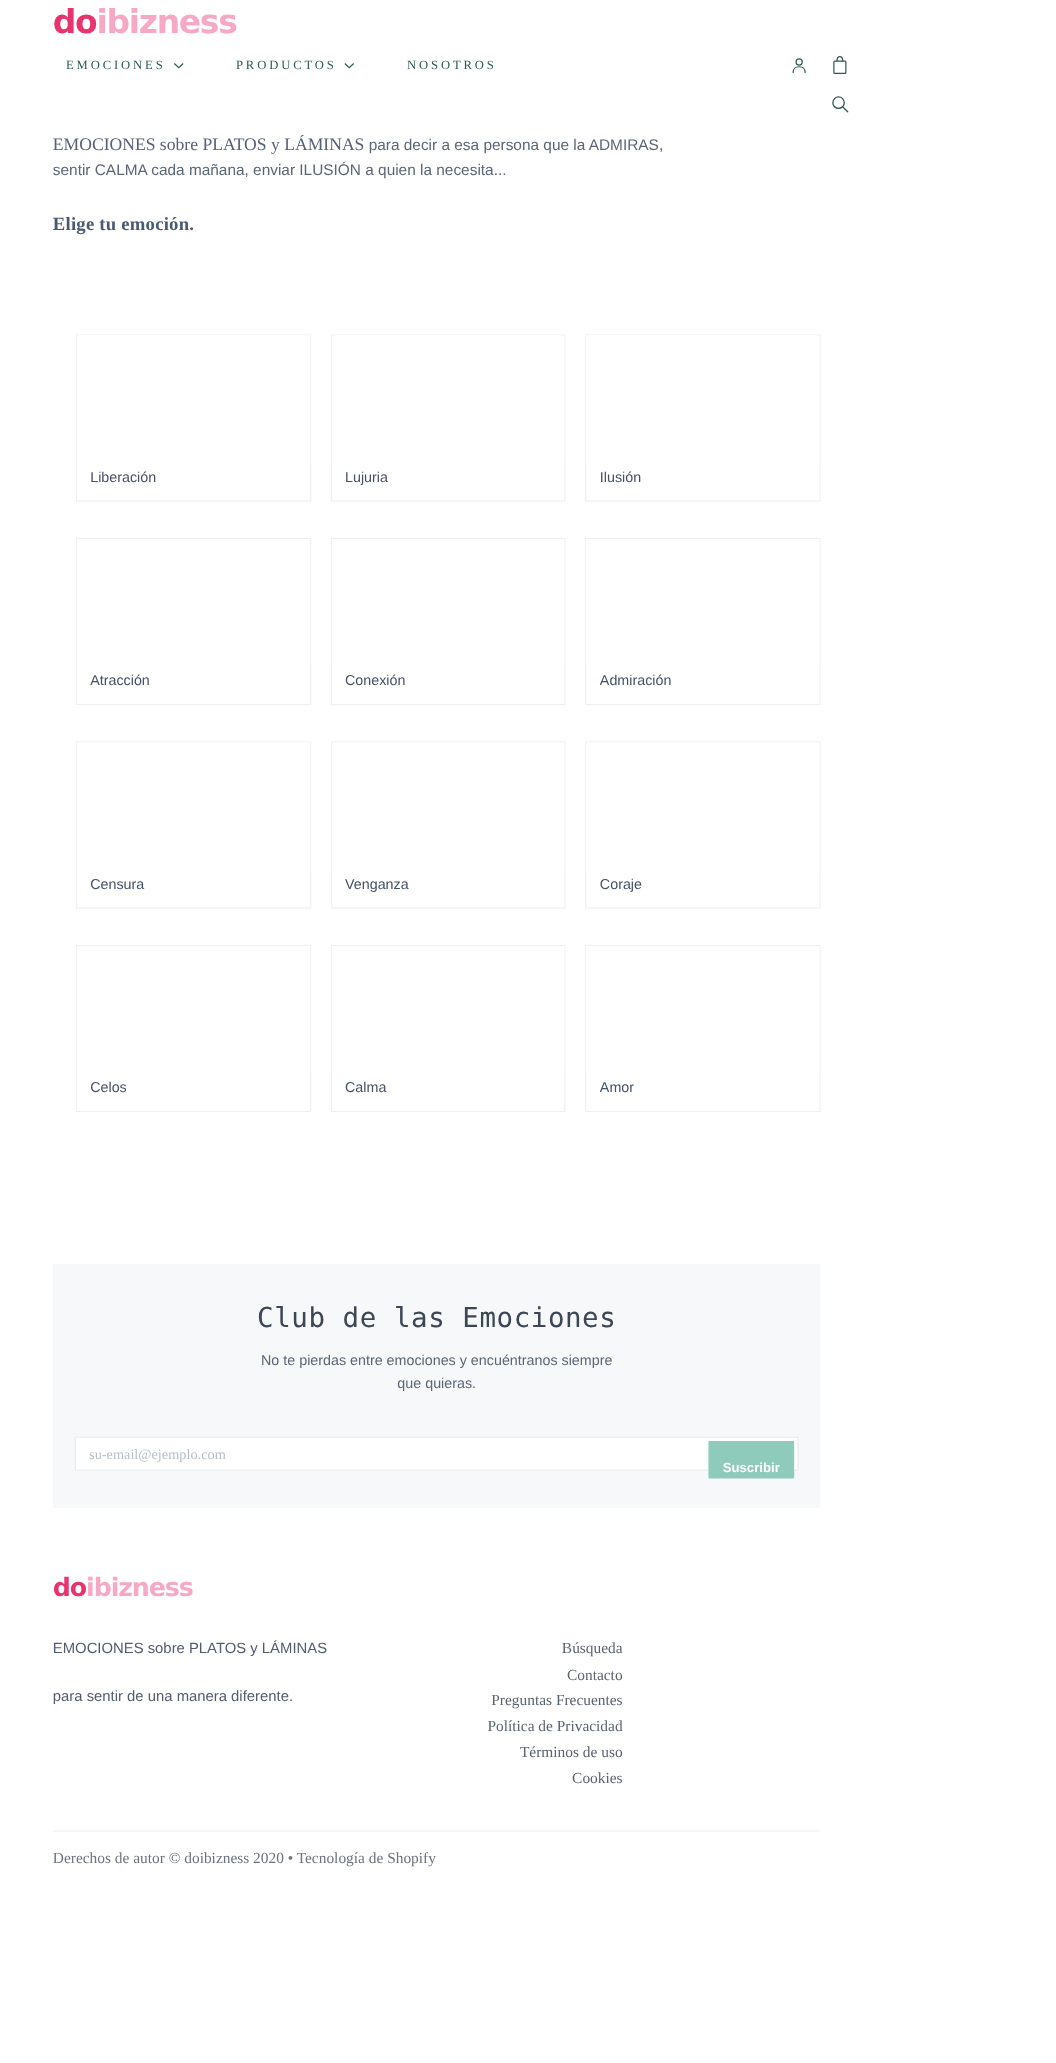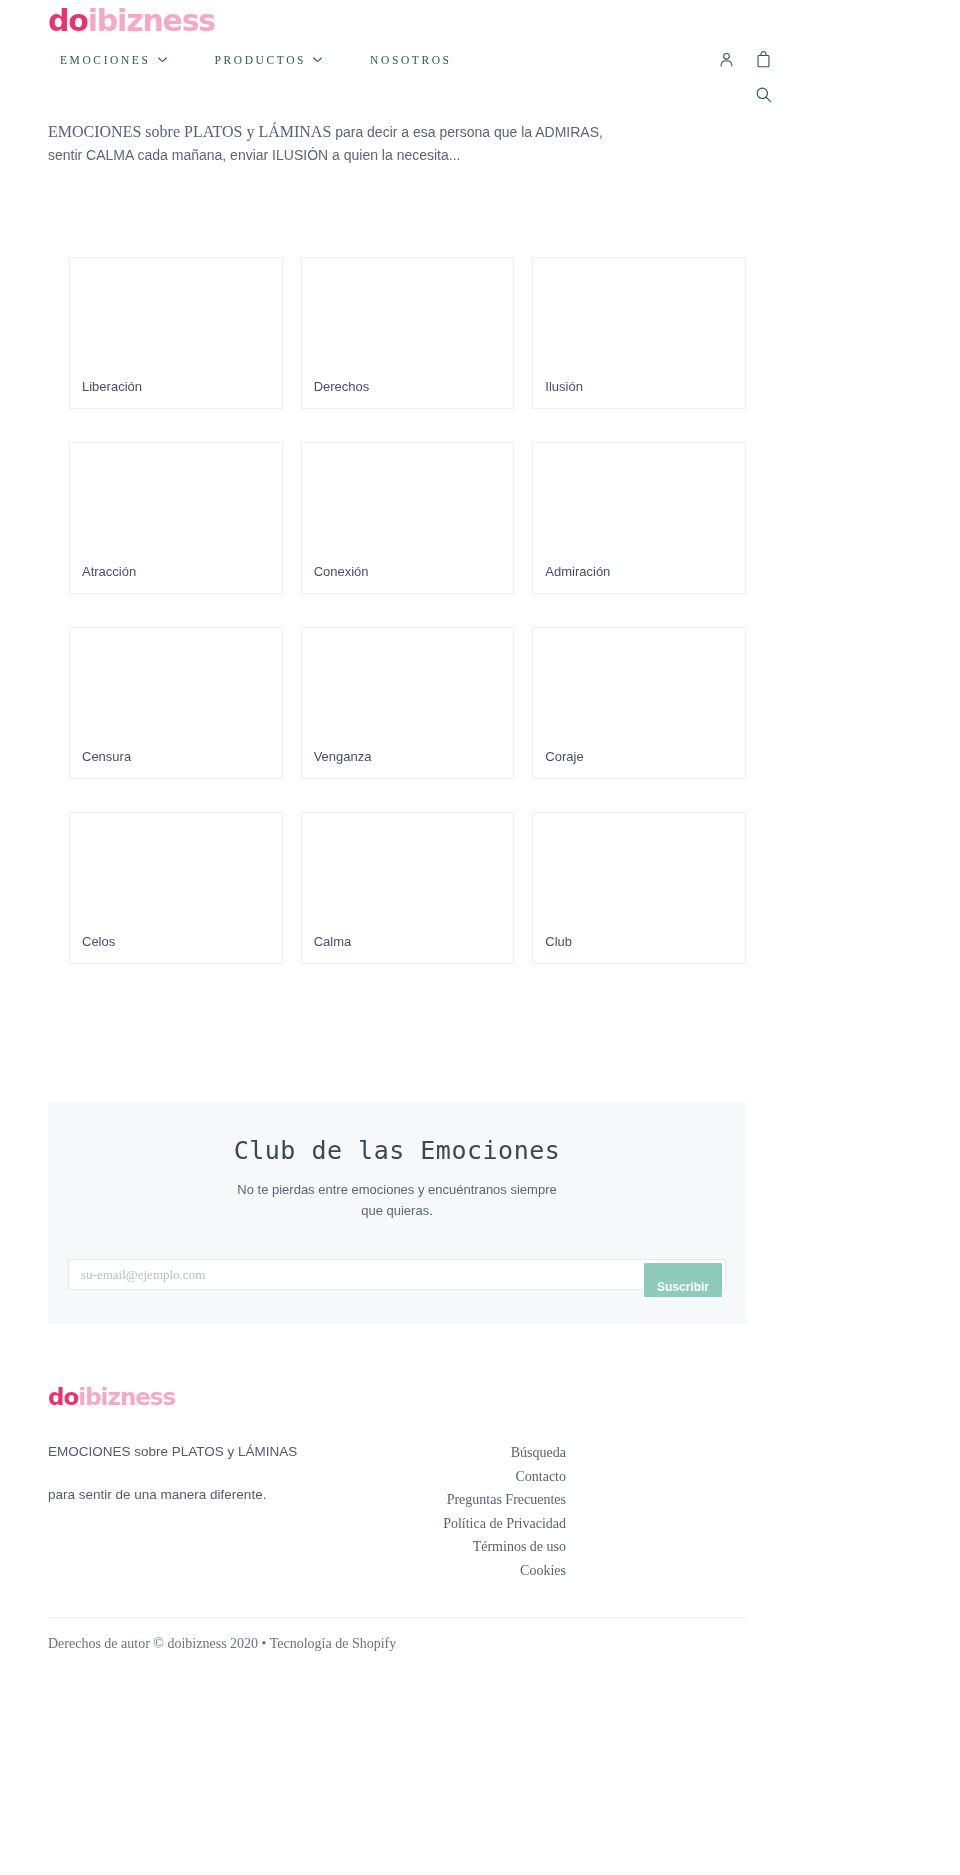--- a/index.html
+++ b/index.html
@@ -300,32 +300,33 @@
         <svg width="17" height="17" viewBox="0 0 20 20">
           <circle cx="8.6" cy="8.6" r="6.1" fill="none" stroke="#2d5a55" stroke-width="1.4"></circle>
           <line x1="13.2" y1="13.2" x2="18.4" y2="18.4" stroke="#2d5a55" stroke-width="1.4" stroke-linecap="round"></line>
         </svg>
       </span>
     </div>
   </div>
 
   <section class="intro">
     <p class="intro-para"><span class="ser">EMOCIONES sobre PLATOS y LÁMINAS</span><span> para decir a esa persona que la ADMIRAS, sentir CALMA cada mañana, enviar ILUSIÓN a quien la necesita...</span></p>
+    <h2 class="intro-h2">Elige tu emoción.</h2>
   </section>
 
   <section class="grid-wrap">
     <div class="grid">
 
       <div class="card">
         <div class="card-media"></div>
         <div class="card-label">Liberación</div>
       </div>
       <div class="card">
         <div class="card-media"></div>
-        <div class="card-label">Derechos</div>
+        <div class="card-label">Lujuria</div>
       </div>
       <div class="card">
         <div class="card-media"></div>
         <div class="card-label">Ilusión</div>
       </div>
 
       <div class="card">
         <div class="card-media"></div>
         <div class="card-label">Atracción</div>
       </div>
@@ -354,21 +355,21 @@
       <div class="card">
         <div class="card-media"></div>
         <div class="card-label">Celos</div>
       </div>
       <div class="card">
         <div class="card-media"></div>
         <div class="card-label">Calma</div>
       </div>
       <div class="card">
         <div class="card-media"></div>
-        <div class="card-label">Club</div>
+        <div class="card-label">Amor</div>
       </div>
 
     </div>
   </section>
 
   <section class="newsletter-wrap">
     <div class="newsletter">
       <h2 class="nl-title">Club de las Emociones</h2>
       <p class="nl-sub">No te pierdas entre emociones y encuéntranos siempre que quieras.</p>
       <form class="nl-form">

